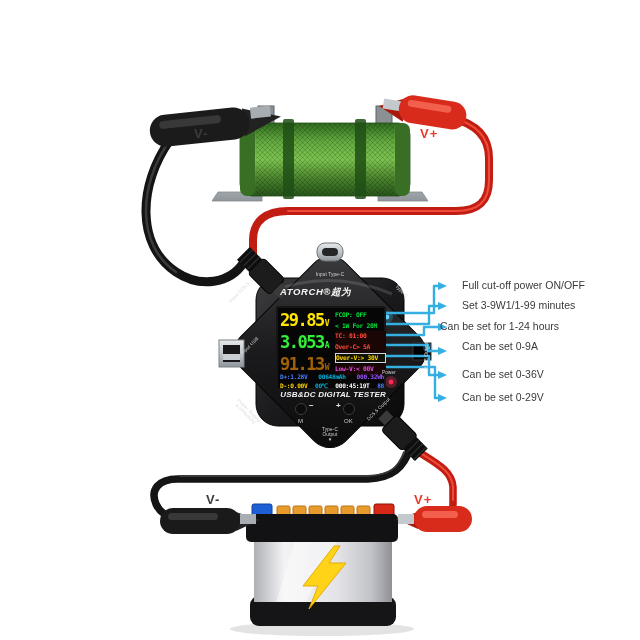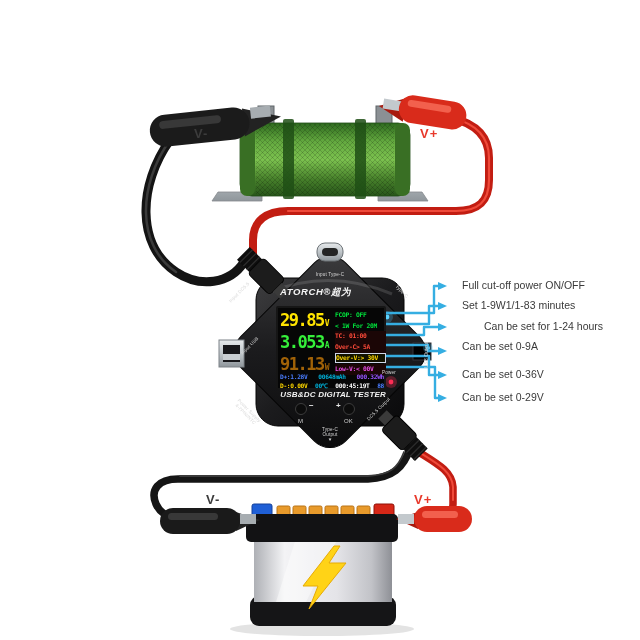--- a/index.html
+++ b/index.html
@@ -257,19 +257,19 @@
   </div>
   <div class="abs plab" style="left:366px;top:418px;transform:rotate(-45deg);transform-origin:left top">DC5.5 Output</div>
   <div class="abs plab" style="left:382px;top:370px">Power</div>
 
   <div class="abs pm" style="left:309px;top:402px">−</div>
   <div class="abs pm" style="left:336px;top:402px">+</div>
   <div class="abs btnlab" style="left:298px;top:418px">M</div>
   <div class="abs btnlab" style="left:344px;top:418px">OK</div>
 
   <div class="abs callout" style="left:450px;top:279px">Full cut-off power ON/OFF</div>
-  <div class="abs callout" style="left:450px;top:299px">Set 1-9W1/1-83 minutes</div>
-  <div class="abs callout" style="left:472px;top:320px">Can be set for 1-24 hours</div>
+  <div class="abs callout" style="left:450px;top:299px">Set 3-9W1/1-99 minutes</div>
+  <div class="abs callout" style="left:428px;top:320px">Can be set for 1-24 hours</div>
   <div class="abs callout" style="left:450px;top:340px">Can be set 0-9A</div>
   <div class="abs callout" style="left:450px;top:368px">Can be set 0-36V</div>
   <div class="abs callout" style="left:450px;top:391px">Can be set 0-29V</div>
 
 </div>
 
 </body></html>

